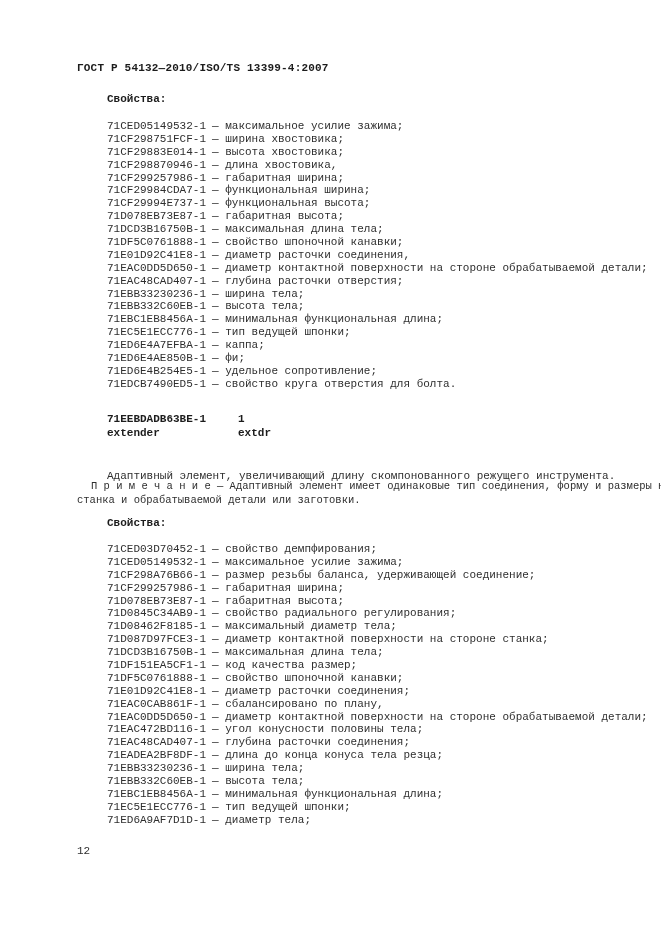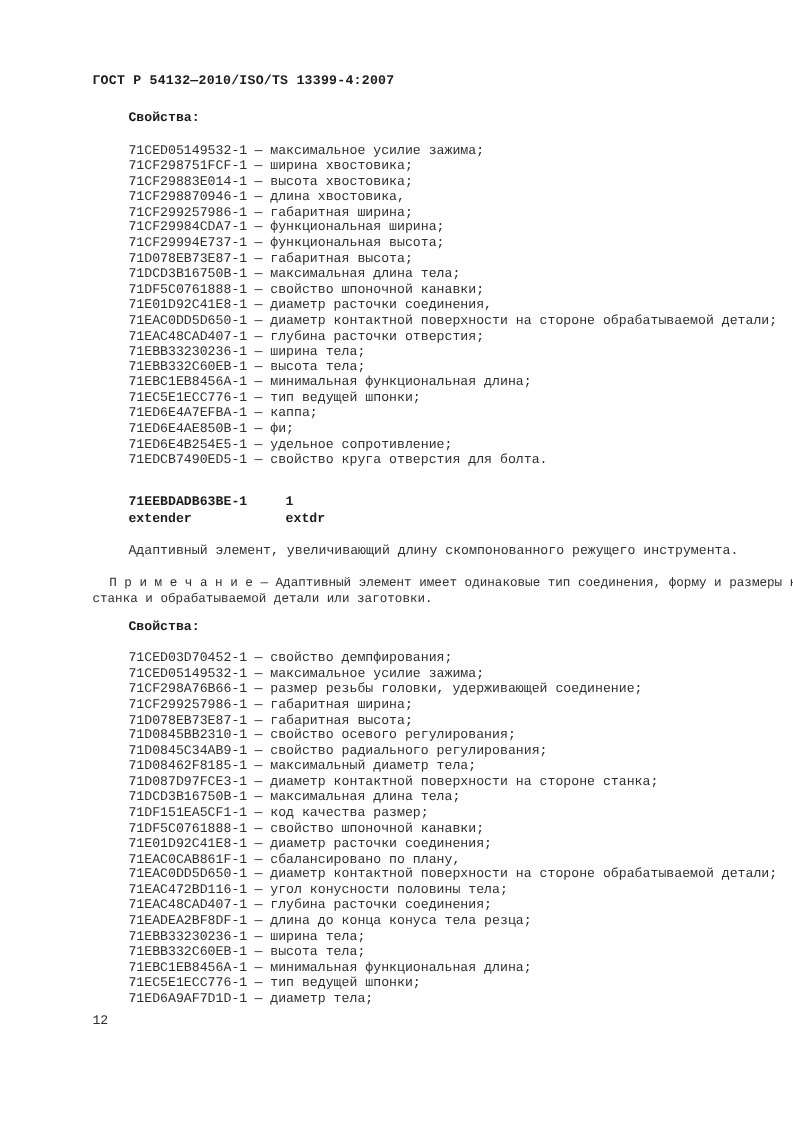--- a/index.html
+++ b/index.html
@@ -62,21 +62,21 @@
     line-height: 13.5px;
     white-space: nowrap;
   }
   .entity-cell-1 {
     display: inline-block;
     min-width: 131px;
   }
   .entity-definition {
     position: absolute;
     left: 107px;
-    top: 454px;
+    top: 470px;
     font-size: 11px;
     white-space: nowrap;
   }
   .note-block {
     position: absolute;
     left: 77px;
     top: 480px;
     font-size: 10.5px;
     line-height: 13.5px;
     width: 510px;
@@ -207,34 +207,31 @@
   <div class="prop-list list-2">
   <div class="prop-row">
     <span class="prop-code">71CED03D70452-1</span><span class="prop-desc">— свойство демпфирования;</span>
   </div>
 
   <div class="prop-row">
     <span class="prop-code">71CED05149532-1</span><span class="prop-desc">— максимальное усилие зажима;</span>
   </div>
 
   <div class="prop-row">
-    <span class="prop-code">71CF298A76B66-1</span><span class="prop-desc">— размер резьбы головки, удерживающей соединение;</span>
+    <span class="prop-code">71CF298A76B66-1</span><span class="prop-desc">— размер резьбы баланса, удерживающей соединение;</span>
   </div>
 
   <div class="prop-row">
     <span class="prop-code">71CF299257986-1</span><span class="prop-desc">— габаритная ширина;</span>
   </div>
 
   <div class="prop-row">
     <span class="prop-code">71D078EB73E87-1</span><span class="prop-desc">— габаритная высота;</span>
   </div>
 
-  <div class="prop-row">
-    <span class="prop-code">71D0845BB2310-1</span><span class="prop-desc">— свойство осевого регулирования;</span>
-  </div>
 
   <div class="prop-row">
     <span class="prop-code">71D0845C34AB9-1</span><span class="prop-desc">— свойство радиального регулирования;</span>
   </div>
 
   <div class="prop-row">
     <span class="prop-code">71D08462F8185-1</span><span class="prop-desc">— максимальный диаметр тела;</span>
   </div>
 
   <div class="prop-row">

